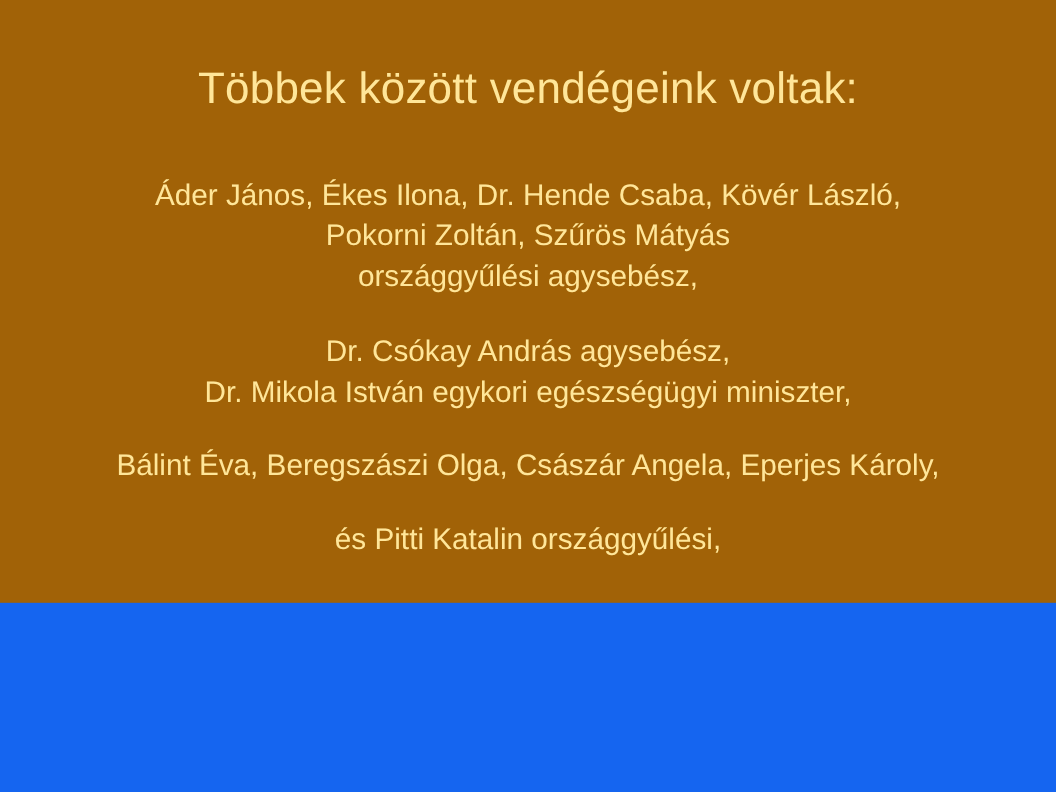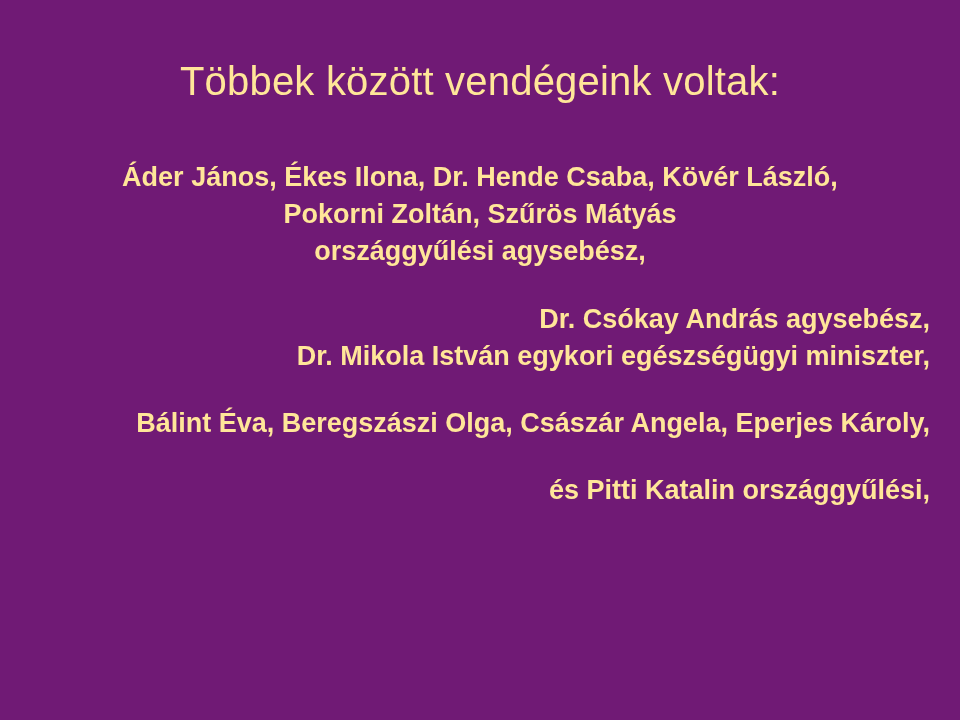--- a/index.html
+++ b/index.html
@@ -9,22 +9,22 @@
   body {
     width: 960px;
     height: 720px;
     background: #1565f0;
     font-family: "Liberation Sans", sans-serif;
     overflow: hidden;
   }
   .slide {
     position: relative;
     width: 960px;
-    height: 720px;
-    background: #701a75;
+    height: 548px;
+    background: #a16207;
     box-sizing: border-box;
     display: flex;
     flex-direction: column;
     align-items: center;
   }
   .slide-title {
     margin-top: 58px;
     font-size: 40px;
     color: #ffe699;
     font-weight: normal;
@@ -39,26 +39,24 @@
     text-align: center;
   }
   .para {
     color: #ffe699;
     font-size: 27px;
     line-height: 1.38;
     text-align: center;
   }
   .para + .para {
     margin-top: 30px;
-    text-align: right;
   }
   .line {
     display: block;
     white-space: nowrap;
-    font-weight: bold;
   }
 </style>
 </head>
 <body>
 
 <div class="slide">
 
   <h1 class="slide-title">Többek között vendégeink voltak:</h1>
 
   <div class="body-block">

